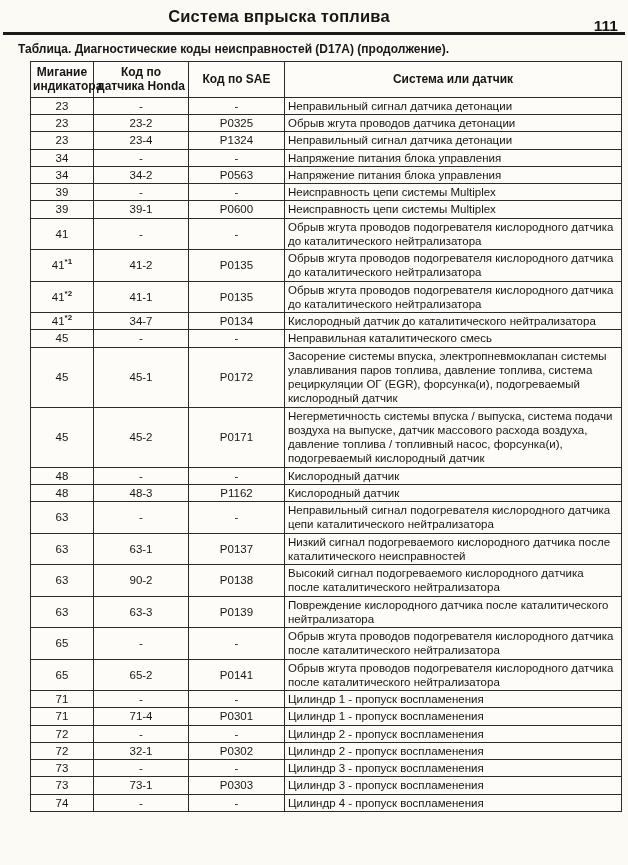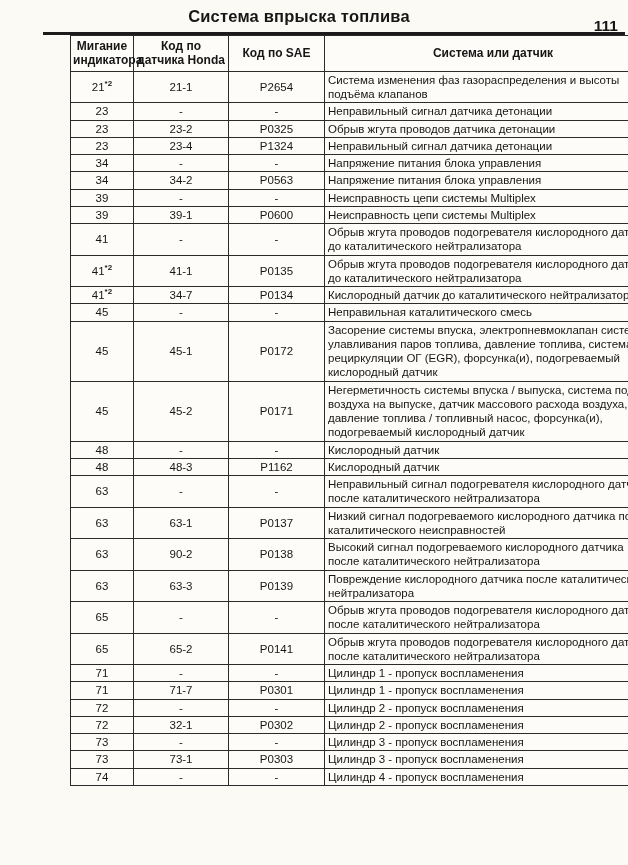--- a/index.html
+++ b/index.html
@@ -11,21 +11,20 @@
     background: #fbfaf5;
     font-family: "Liberation Sans", sans-serif;
     color: #161616;
   }
   .page {
     width: 628px;
     height: 865px;
     box-sizing: border-box;
     padding-top: 7px;
     position: relative;
-    padding-left: 40px;
   }
   
   .pg-header {
     position: relative;
     margin: 0 3px;
     border-bottom: 3px solid #1b1b1b;
     padding-bottom: 3px;
     height: 22px;
   }
   .pg-title {
@@ -83,44 +82,39 @@
 </head>
 <body>
 
 <div class="page">
 
   <div class="pg-header">
     <div class="pg-title">Система впрыска топлива</div>
     <div class="pg-num">111</div>
   </div>
 
+  <div class="caption">Таблица. Диагностические коды неисправностей (D17A) (продолжение).</div>
 
   <table class="dtc">
     <colgroup>
       <col style="width:63px">
       <col style="width:95px">
       <col style="width:96px">
       <col style="width:337px">
     </colgroup>
     <thead>
       <tr>
         <th>Мигание индикатора</th>
         <th>Код по датчика Honda</th>
         <th>Код по SAE</th>
         <th>Система или датчик</th>
       </tr>
     </thead>
     <tbody>
         <tr>
-          <td class="c-blink"><span>21</span><sup class="fn">*2</sup></td>
-          <td class="c-honda">21-1</td>
-          <td class="c-sae">P2654</td>
-          <td class="c-desc">Система изменения фаз газораспределения и высоты подъёма клапанов</td>
-        </tr>
-        <tr>
           <td class="c-blink"><span>23</span></td>
           <td class="c-honda">-</td>
           <td class="c-sae">-</td>
           <td class="c-desc">Неправильный сигнал датчика детонации</td>
         </tr>
         <tr>
           <td class="c-blink"><span>23</span></td>
           <td class="c-honda">23-2</td>
           <td class="c-sae">P0325</td>
           <td class="c-desc">Обрыв жгута проводов датчика детонации</td>
@@ -155,20 +149,26 @@
           <td class="c-sae">P0600</td>
           <td class="c-desc">Неисправность цепи системы Multiplex</td>
         </tr>
         <tr>
           <td class="c-blink"><span>41</span></td>
           <td class="c-honda">-</td>
           <td class="c-sae">-</td>
           <td class="c-desc">Обрыв жгута проводов подогревателя кислородного датчика до каталитического нейтрализатора</td>
         </tr>
         <tr>
+          <td class="c-blink"><span>41</span><sup class="fn">*1</sup></td>
+          <td class="c-honda">41-2</td>
+          <td class="c-sae">P0135</td>
+          <td class="c-desc">Обрыв жгута проводов подогревателя кислородного датчика до каталитического нейтрализатора</td>
+        </tr>
+        <tr>
           <td class="c-blink"><span>41</span><sup class="fn">*2</sup></td>
           <td class="c-honda">41-1</td>
           <td class="c-sae">P0135</td>
           <td class="c-desc">Обрыв жгута проводов подогревателя кислородного датчика до каталитического нейтрализатора</td>
         </tr>
         <tr>
           <td class="c-blink"><span>41</span><sup class="fn">*2</sup></td>
           <td class="c-honda">34-7</td>
           <td class="c-sae">P0134</td>
           <td class="c-desc">Кислородный датчик до каталитического нейтрализатора</td>
@@ -200,21 +200,21 @@
         <tr>
           <td class="c-blink"><span>48</span></td>
           <td class="c-honda">48-3</td>
           <td class="c-sae">P1162</td>
           <td class="c-desc">Кислородный датчик</td>
         </tr>
         <tr>
           <td class="c-blink"><span>63</span></td>
           <td class="c-honda">-</td>
           <td class="c-sae">-</td>
-          <td class="c-desc">Неправильный сигнал подогревателя кислородного датчика после каталитического нейтрализатора</td>
+          <td class="c-desc">Неправильный сигнал подогревателя кислородного датчика цепи каталитического нейтрализатора</td>
         </tr>
         <tr>
           <td class="c-blink"><span>63</span></td>
           <td class="c-honda">63-1</td>
           <td class="c-sae">P0137</td>
           <td class="c-desc">Низкий сигнал подогреваемого кислородного датчика после каталитического неисправностей</td>
         </tr>
         <tr>
           <td class="c-blink"><span>63</span></td>
           <td class="c-honda">90-2</td>
@@ -240,21 +240,21 @@
           <td class="c-desc">Обрыв жгута проводов подогревателя кислородного датчика после каталитического нейтрализатора</td>
         </tr>
         <tr>
           <td class="c-blink"><span>71</span></td>
           <td class="c-honda">-</td>
           <td class="c-sae">-</td>
           <td class="c-desc">Цилиндр 1 - пропуск воспламенения</td>
         </tr>
         <tr>
           <td class="c-blink"><span>71</span></td>
-          <td class="c-honda">71-7</td>
+          <td class="c-honda">71-4</td>
           <td class="c-sae">P0301</td>
           <td class="c-desc">Цилиндр 1 - пропуск воспламенения</td>
         </tr>
         <tr>
           <td class="c-blink"><span>72</span></td>
           <td class="c-honda">-</td>
           <td class="c-sae">-</td>
           <td class="c-desc">Цилиндр 2 - пропуск воспламенения</td>
         </tr>
         <tr>

